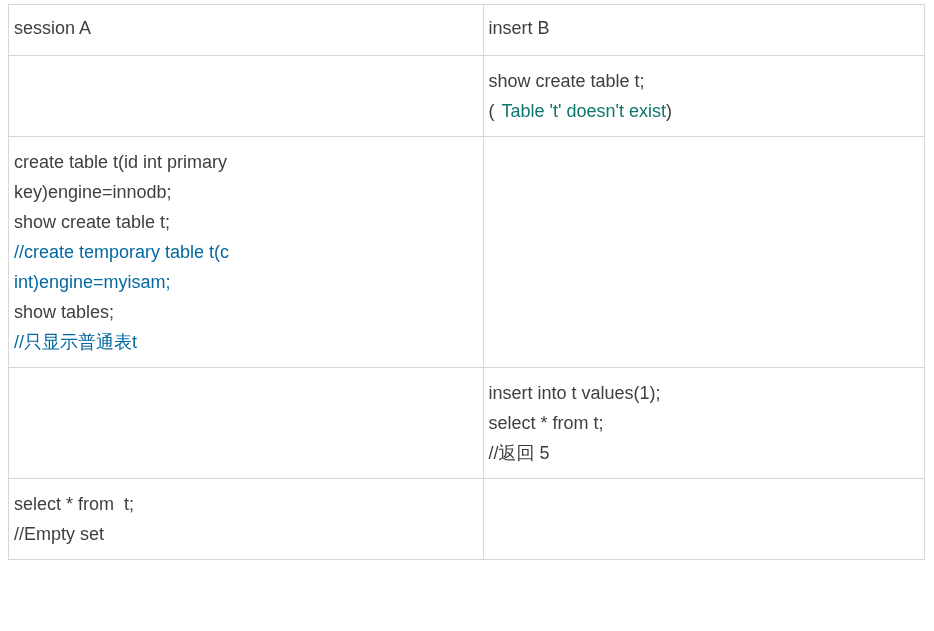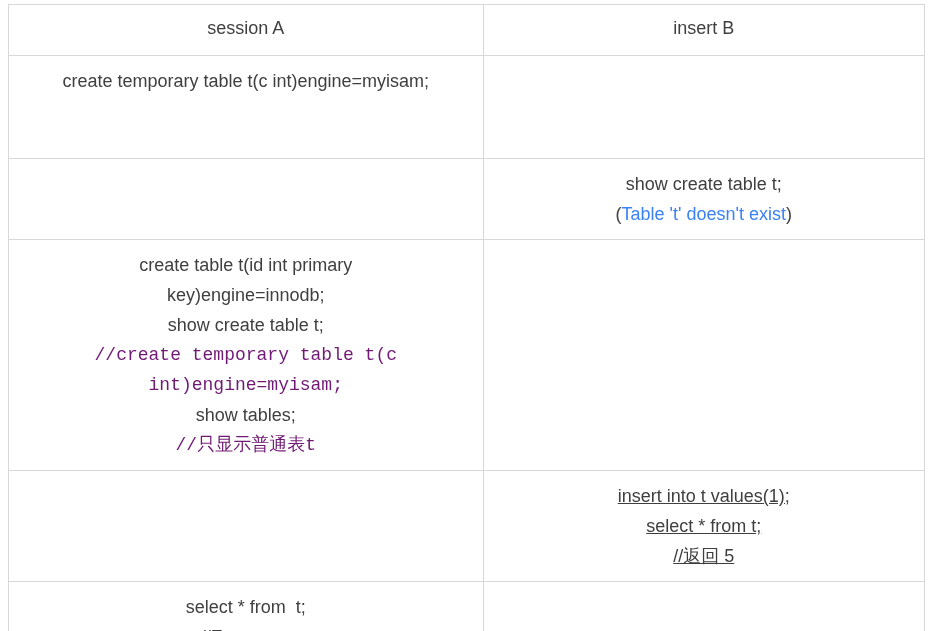--- a/index.html
+++ b/index.html
@@ -30,65 +30,61 @@
   }
   .session-table td,
   .session-table th {
     border: 1px solid #d8d8d8;
     vertical-align: top;
     padding: 10px 5px 10px 5px;
     font-size: 18px;
     line-height: 30px;
     color: #3f3f3f;
     font-weight: normal;
-    text-align: center;
+    text-align: left;
     white-space: pre-wrap;
     word-break: break-word;
   }
   .col-a { width: 474px; }
   .col-b { width: 441px; }
 
   .session-table thead th {
     height: 21px;
     padding-top: 8px;
     padding-bottom: 12px;
   }
   .cell-line {
     display: block;
     min-height: 30px;
   }
-  .t-green { color: #701a75; font-family: Liberation Mono, monospace; }
-  .t-red   { color: #3b82f6; }
+  .t-green { color: #0369a1; }
+  .t-red   { color: #0f766e; margin-left: 7px; }
   .t-gray  { color: #3f3f3f; }
   .row-h1 td { height: 82px; }
   .row-h2 td { height: 44px; }
   .row-h3 td { height: 192px; }
-  .row-h4 td { height: 72px; text-decoration: underline; }
+  .row-h4 td { height: 72px; }
   .row-h5 td { height: 52px; }
 </style>
 </head>
 <body>
 
 <div class="page">
   <table class="session-table">
     <colgroup>
       <col class="col-a">
       <col class="col-b">
     </colgroup>
     <thead>
       <tr>
         <th>session A</th>
         <th>insert B</th>
       </tr>
     </thead>
     <tbody>
-      <tr class="row-h1">
-        <td><span class="cell-line t-gray">create temporary table t(c int)engine=myisam;</span></td>
-        <td></td>
-      </tr>
       <tr class="row-h2">
         <td></td>
         <td><span class="cell-line t-gray">show create table t;</span><span class="cell-line"><span class="t-gray">(</span><span class="t-red">Table 't' doesn't exist</span><span class="t-gray">)</span></span></td>
       </tr>
       <tr class="row-h3">
         <td><span class="cell-line t-gray">create table t(id int primary</span><span class="cell-line t-gray">key)engine=innodb;</span><span class="cell-line t-gray">show create table t;</span><span class="cell-line t-green">//create temporary table t(c</span><span class="cell-line t-green">int)engine=myisam;</span><span class="cell-line t-gray">show tables;</span><span class="cell-line t-green">//只显示普通表t</span></td>
         <td></td>
       </tr>
       <tr class="row-h4">
         <td></td>

